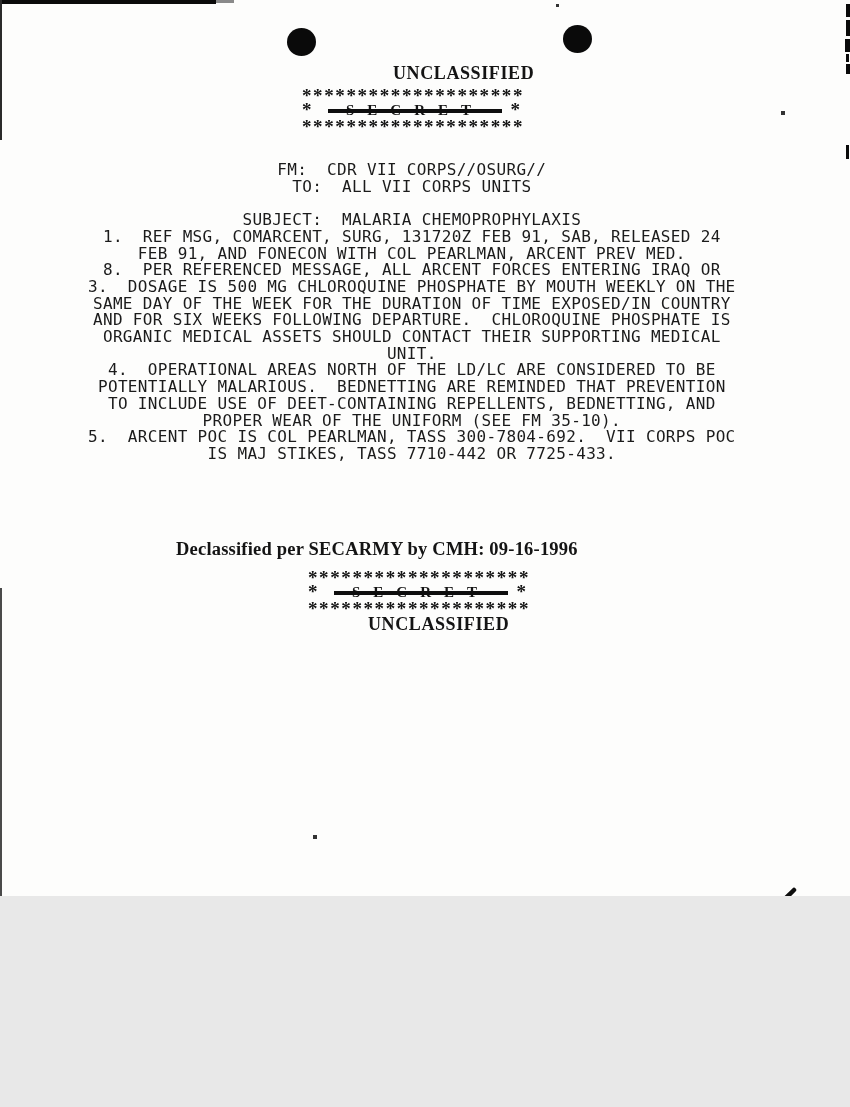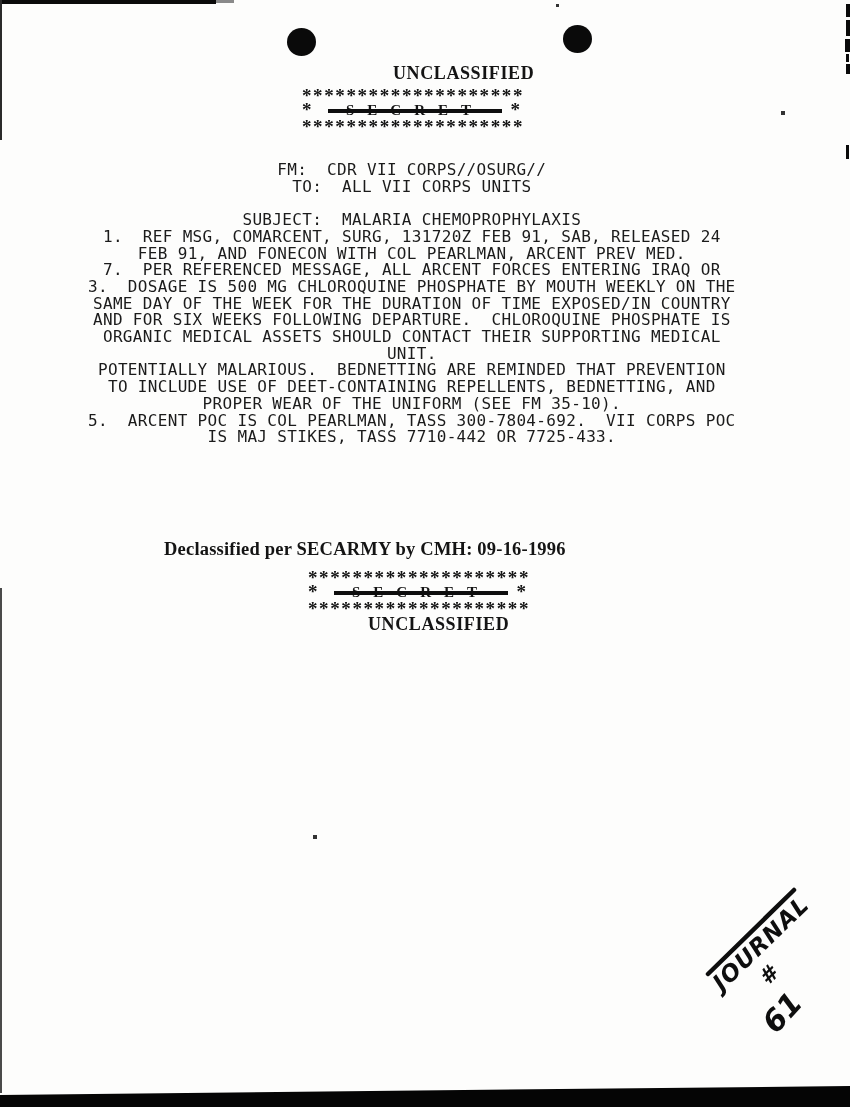--- a/index.html
+++ b/index.html
@@ -1,18 +1,18 @@
 <!DOCTYPE html>
 <html><head>
 <meta charset="utf-8">
 <style>
   html,body{margin:0;padding:0;background:#e8e8e8;}
   .page{
     position:relative;
-    width:850px;height:1107px;
+    width:850px;height:896px;
     background:#fdfdfc;
     overflow:hidden;
     font-family:"DejaVu Sans Mono", monospace;
     color:#161616;
   }
   
   .edge{position:absolute;background:#0a0a0a;}
   .top-edge{left:0;top:0;width:216px;height:4px;}
   .top-edge-gray{left:216px;top:0;width:18px;height:3px;background:#8a8a8a;}
   .left-edge-top{left:0;top:0;width:2px;height:140px;background:#2a2a2a;}
@@ -52,21 +52,21 @@
   .secret-bottom{left:308px;top:584px;}
   .secret-row .star-l{position:absolute;left:0;top:-3px;font-size:19px;}
   .secret-row .star-r{position:absolute;right:0;top:-3px;font-size:19px;}
   .secret-row .secret-text{
     position:absolute;left:44px;top:0;
     font-size:15px;letter-spacing:13px;white-space:nowrap;
   }
   .secret-row .strike-line{
     position:absolute;left:26px;right:18px;top:7px;height:4px;background:#0e0e0e;
   }
-  .declass{position:absolute;left:164px;top:539px;font-size:18.5px;letter-spacing:0.2px;white-space:nowrap;}
+  .declass{position:absolute;left:176px;top:539px;font-size:18.5px;letter-spacing:0.2px;white-space:nowrap;}
 
   
   .typed{
     position:absolute;
     font-family:"DejaVu Sans Mono", monospace;
     font-size:16px;letter-spacing:0.33px;
     color:#1b1b1b;
     text-align:center;
   }
   .body-text{left:88px;top:162px;}
@@ -108,26 +108,27 @@
   </div>
   <div class="ast-row ast-top-2 serif">********************</div>
 
   <div class="typed body-text">
     <div class="tline">FM:  CDR VII CORPS//OSURG//</div>
     <div class="tline">TO:  ALL VII CORPS UNITS</div>
     <div class="tline"></div>
     <div class="tline">SUBJECT:  MALARIA CHEMOPROPHYLAXIS</div>
     <div class="tline">1.  REF MSG, COMARCENT, SURG, 131720Z FEB 91, SAB, RELEASED 24</div>
     <div class="tline">FEB 91, AND FONECON WITH COL PEARLMAN, ARCENT PREV MED.</div>
-    <div class="tline">7.  PER REFERENCED MESSAGE, ALL ARCENT FORCES ENTERING IRAQ OR</div>
+    <div class="tline">8.  PER REFERENCED MESSAGE, ALL ARCENT FORCES ENTERING IRAQ OR</div>
     <div class="tline">3.  DOSAGE IS 500 MG CHLOROQUINE PHOSPHATE BY MOUTH WEEKLY ON THE</div>
     <div class="tline">SAME DAY OF THE WEEK FOR THE DURATION OF TIME EXPOSED/IN COUNTRY</div>
     <div class="tline">AND FOR SIX WEEKS FOLLOWING DEPARTURE.  CHLOROQUINE PHOSPHATE IS</div>
     <div class="tline">ORGANIC MEDICAL ASSETS SHOULD CONTACT THEIR SUPPORTING MEDICAL</div>
     <div class="tline">UNIT.</div>
+    <div class="tline">4.  OPERATIONAL AREAS NORTH OF THE LD/LC ARE CONSIDERED TO BE</div>
     <div class="tline">POTENTIALLY MALARIOUS.  BEDNETTING ARE REMINDED THAT PREVENTION</div>
     <div class="tline">TO INCLUDE USE OF DEET-CONTAINING REPELLENTS, BEDNETTING, AND</div>
     <div class="tline">PROPER WEAR OF THE UNIFORM (SEE FM 35-10).</div>
     <div class="tline">5.  ARCENT POC IS COL PEARLMAN, TASS 300-7804-692.  VII CORPS POC</div>
     <div class="tline">IS MAJ STIKES, TASS 7710-442 OR 7725-433.</div>
   </div>
 
   <div class="declass serif">Declassified per SECARMY by CMH: 09-16-1996</div>
 
   <div class="ast-row ast-bot-1 serif">********************</div>

